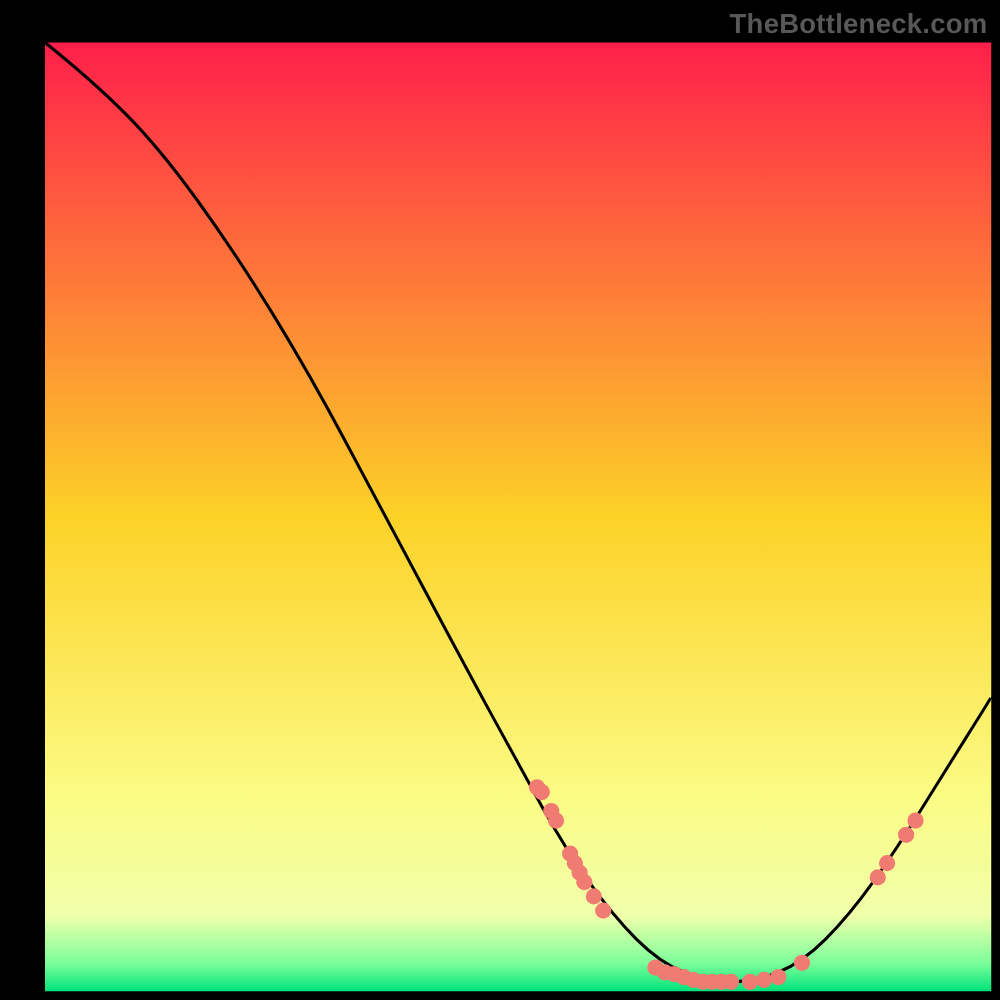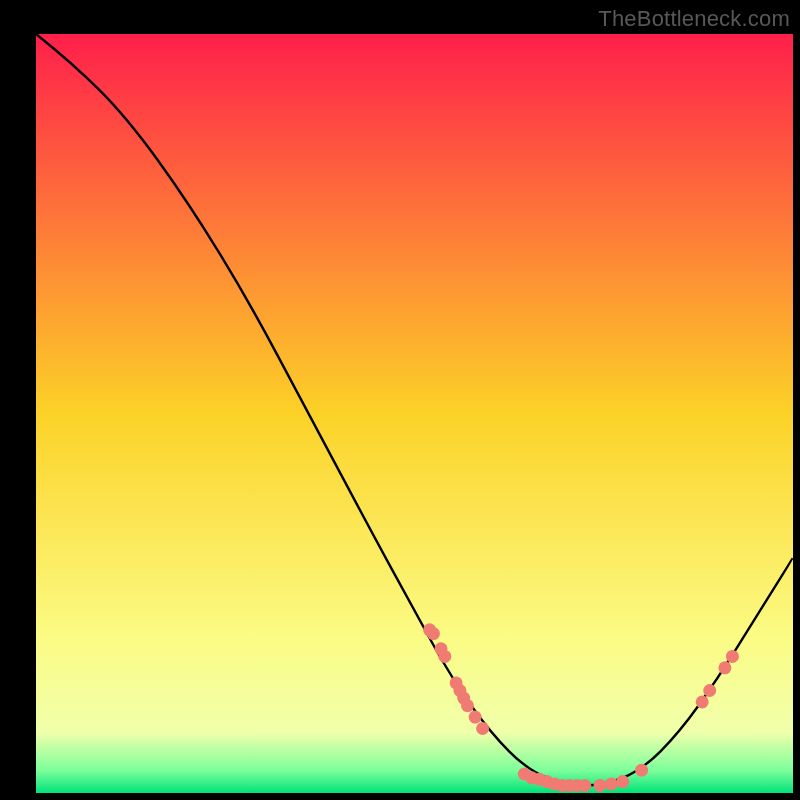--- a/index.html
+++ b/index.html
@@ -15,21 +15,21 @@
     position: relative;
     width: 800px;
     height: 800px;
   }
   .attribution {
     position: absolute;
     top: 6px;
     right: 10px;
     color: #585858;
     font-size: 22px;
-    font-weight: normal;
+    font-weight: bold;
     letter-spacing: 0.2px;
     z-index: 10;
   }
   svg.plot {
     position: absolute;
     top: 0;
     left: 0;
   }
 </style>
 </head>

